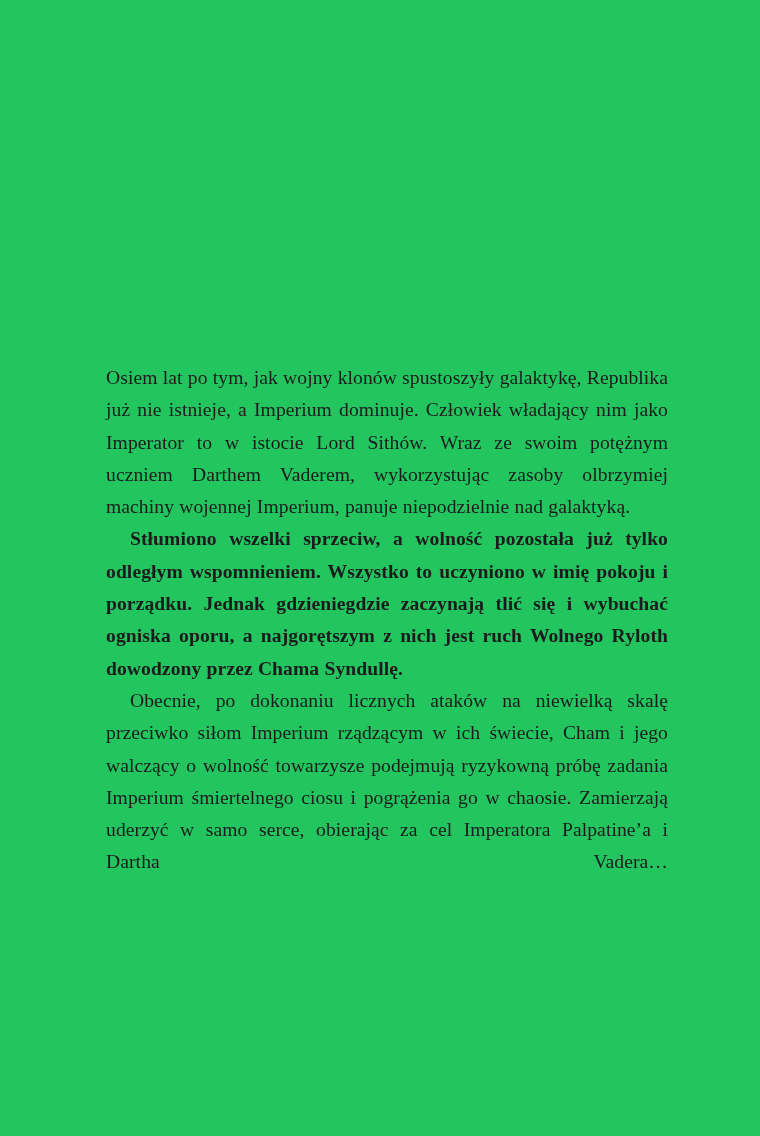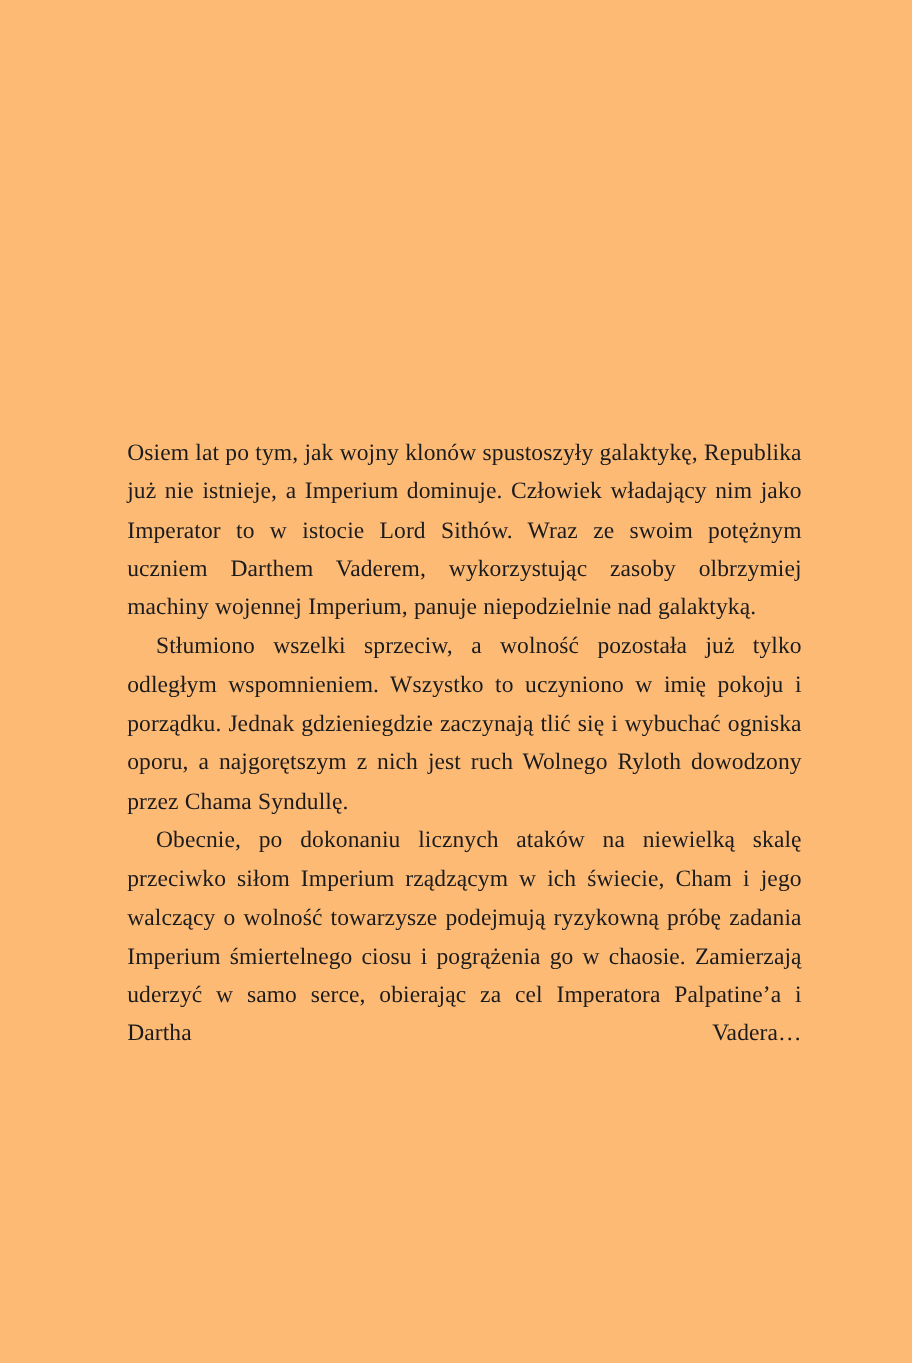--- a/index.html
+++ b/index.html
@@ -54,25 +54,25 @@
   }
   .body-paragraph:last-child::after {
     content: "";
     display: inline-block;
     width: 100%;
   }
 </style>
 </head>
 <body>
 
-<div class="page" style="background: #fdba74;">
+<div class="page" style="background: #22c55e;">
 
   <div class="text-block" lang="pl">
 
     <p class="body-paragraph" style="color: rgb(27, 27, 29);">Osiem lat po tym, jak wojny klonów spustoszyły galaktykę, Republika już nie istnieje, a Imperium dominuje. Człowiek władający nim jako Imperator to w istocie Lord Sithów. Wraz ze swoim potężnym uczniem Darthem Vaderem, wykorzystując zasoby olbrzymiej machiny wojennej Imperium, panuje niepodzielnie nad galaktyką.</p>
 
-    <p class="body-paragraph indented" style="color: rgb(27, 27, 29);">Stłumiono wszelki sprzeciw, a wolność pozostała już tylko odległym wspomnieniem. Wszystko to uczyniono w imię pokoju i porządku. Jednak gdzieniegdzie zaczynają tlić się i wybuchać ogniska oporu, a najgorętszym z nich jest ruch Wolnego Ryloth dowodzony przez Chama Syndullę.</p>
+    <p class="body-paragraph indented" style="color: rgb(27, 27, 29); font-weight: bold;">Stłumiono wszelki sprzeciw, a wolność pozostała już tylko odległym wspomnieniem. Wszystko to uczyniono w imię pokoju i porządku. Jednak gdzieniegdzie zaczynają tlić się i wybuchać ogniska oporu, a najgorętszym z nich jest ruch Wolnego Ryloth dowodzony przez Chama Syndullę.</p>
 
     <p class="body-paragraph indented" style="color: rgb(27, 27, 29);">Obecnie, po dokonaniu licznych ataków na niewielką skalę przeciwko siłom Imperium rządzącym w ich świecie, Cham i jego walczący o wolność towarzysze podejmują ryzykowną próbę zadania Imperium śmiertelnego ciosu i pogrążenia go w chaosie. Zamierzają uderzyć w samo serce, obierając za cel Imperatora Palpatine’a i Dartha Vadera…</p>
 
   </div>
 
 </div>
 
 </body></html>

